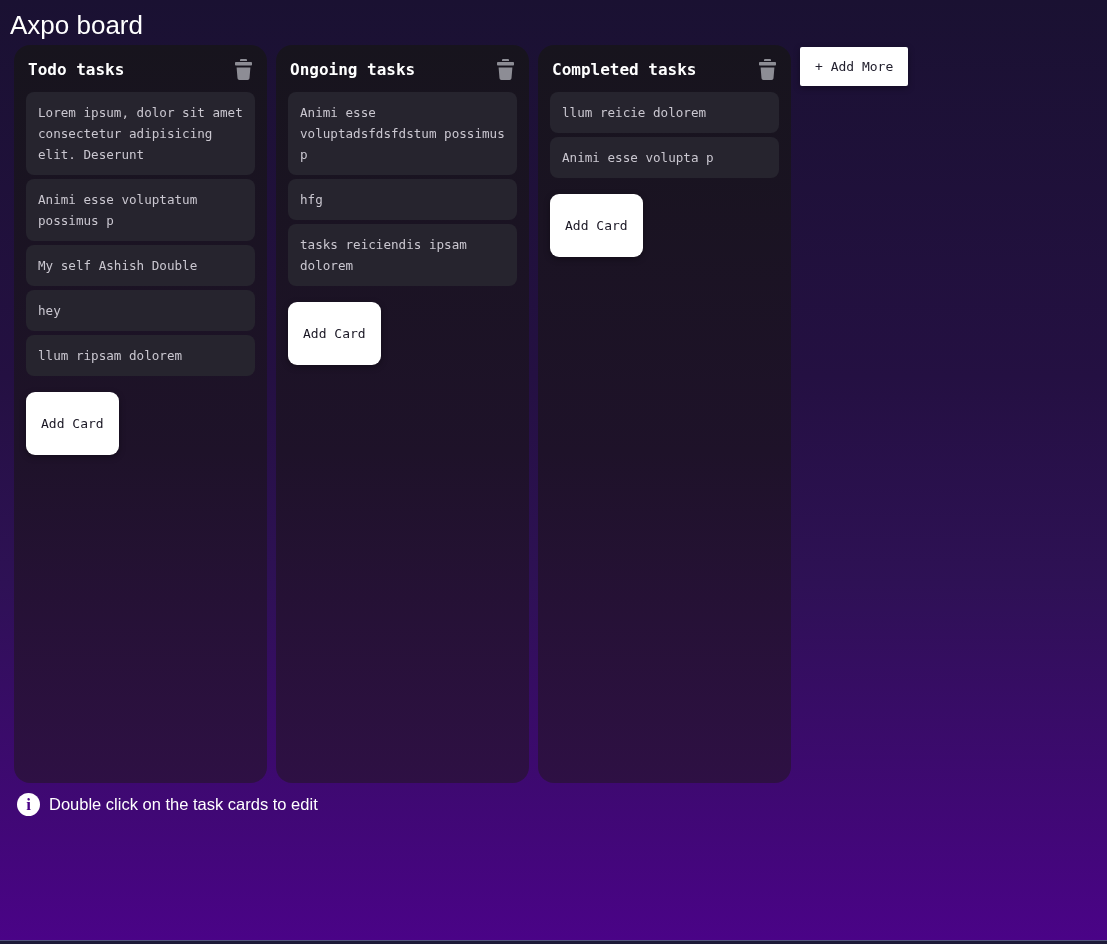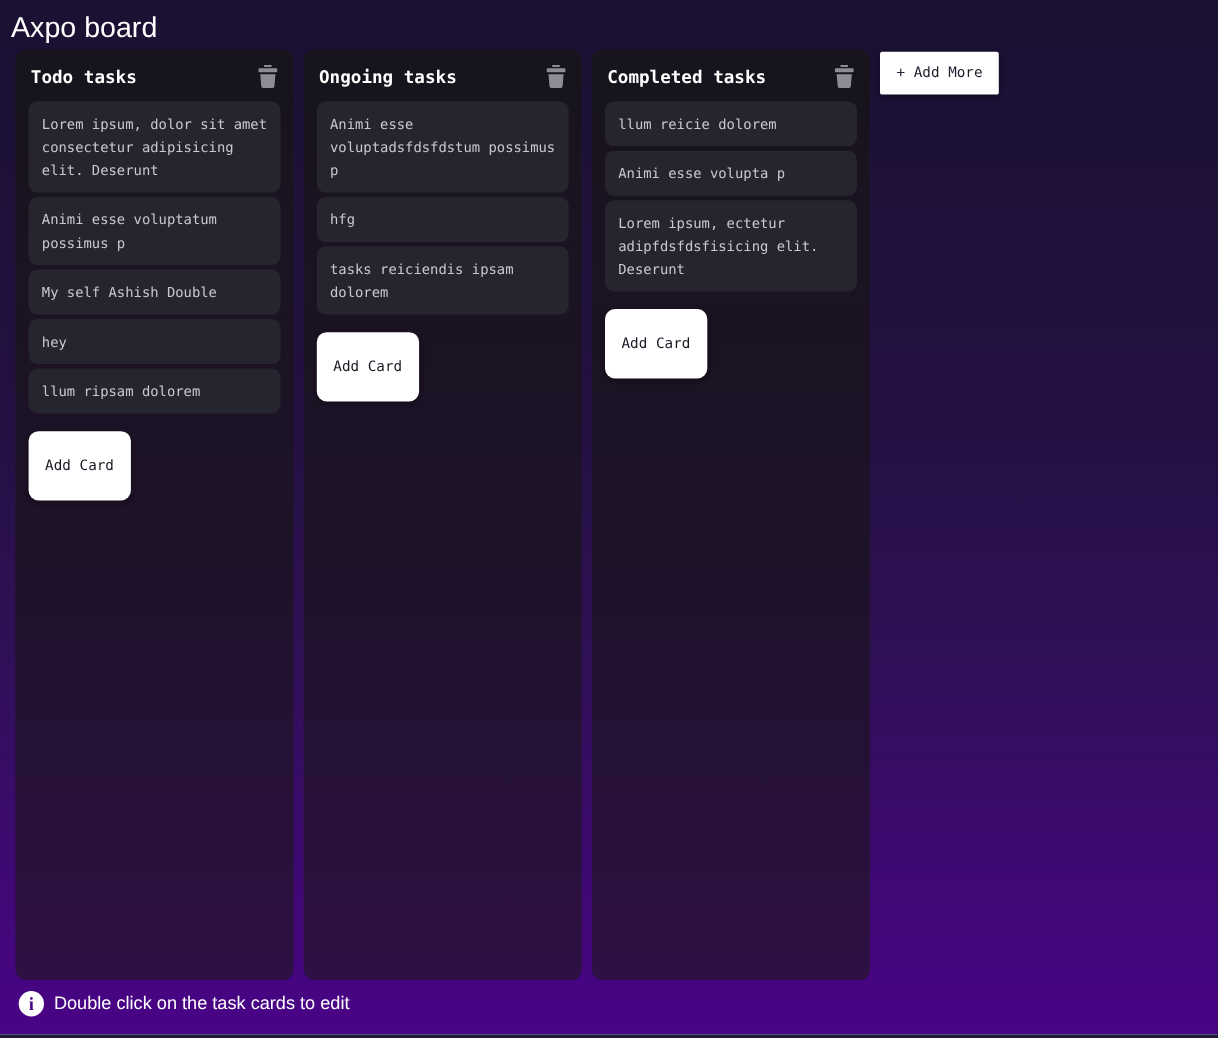--- a/index.html
+++ b/index.html
@@ -18,23 +18,23 @@
     margin: 2px 0 4px -4px;
     letter-spacing: 0;
   }
   .board {
     display: flex;
     align-items: flex-start;
     gap: 9px;
   }
   .column {
     width: 253px;
-    height: 846px;
+    height: 738px;
     flex: 0 0 253px;
-    border-radius: 10px;
+    border-radius: 16px;
     background: linear-gradient(180deg, #17141d 0%, #1e1229 55%, #2e1044 100%);
     padding: 12px;
     display: flex;
     flex-direction: column;
   }
   .column-header {
     display: flex;
     align-items: center;
     justify-content: space-between;
     padding: 2px 2px 0 2px;
@@ -185,21 +185,20 @@
                 <path fill="#8d8d95" d="M7 0h5a1 1 0 0 1 1 1v1H6V1a1 1 0 0 1 1-1z"></path>
                 <rect x="1" y="3" width="17" height="3.6" rx="0.8" fill="#8d8d95"></rect>
                 <path fill="#8d8d95" d="M2.6 8.4h13.8l-0.9 10.8A1.9 1.9 0 0 1 13.6 21H5.4a1.9 1.9 0 0 1-1.9-1.8L2.6 8.4z"></path>
               </svg>
           </span>
         </button>
       </div>
       <div class="cards">
         <div class="card">llum reicie dolorem</div>
         <div class="card">Animi esse volupta p</div>
-        <div class="card">Lorem ipsum, ectetur adipfdsfdsfisicing elit. Deserunt</div>
       </div>
       <button class="add-card-btn">Add Card</button>
     </div>
 
     <button class="add-more-btn">+ Add More</button>
 
   </div>
 
   <div class="footer">
     <span class="info-icon">i</span>

